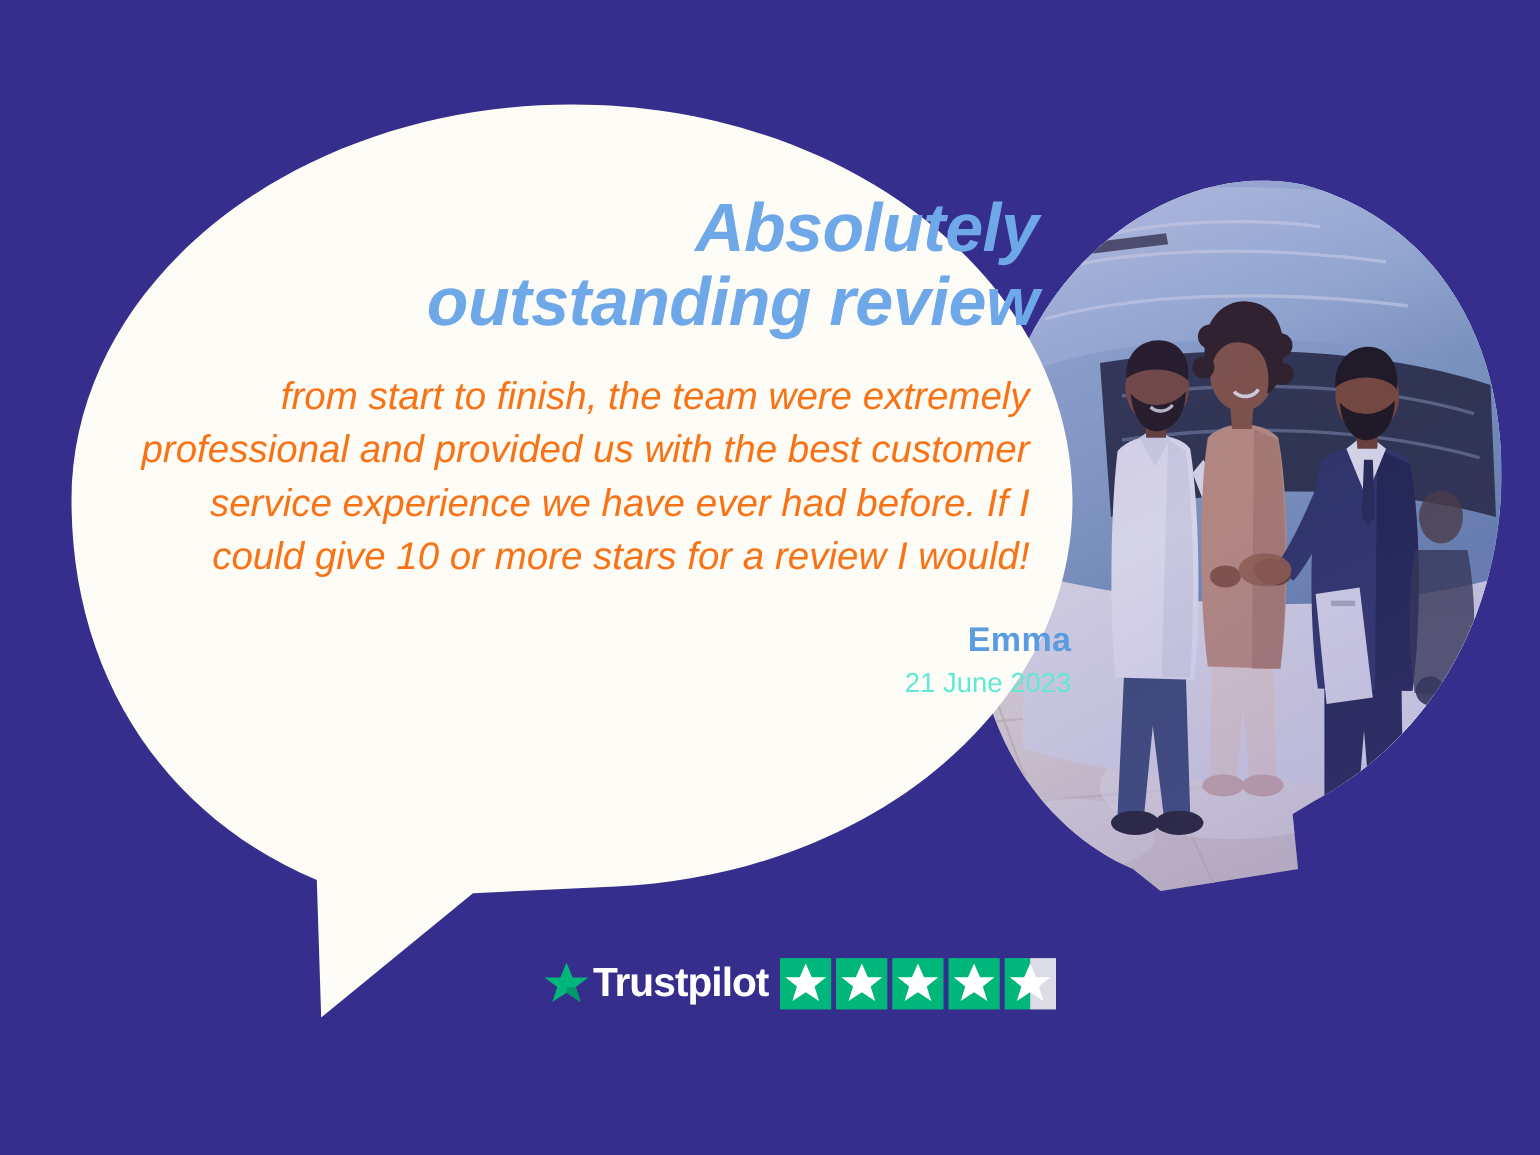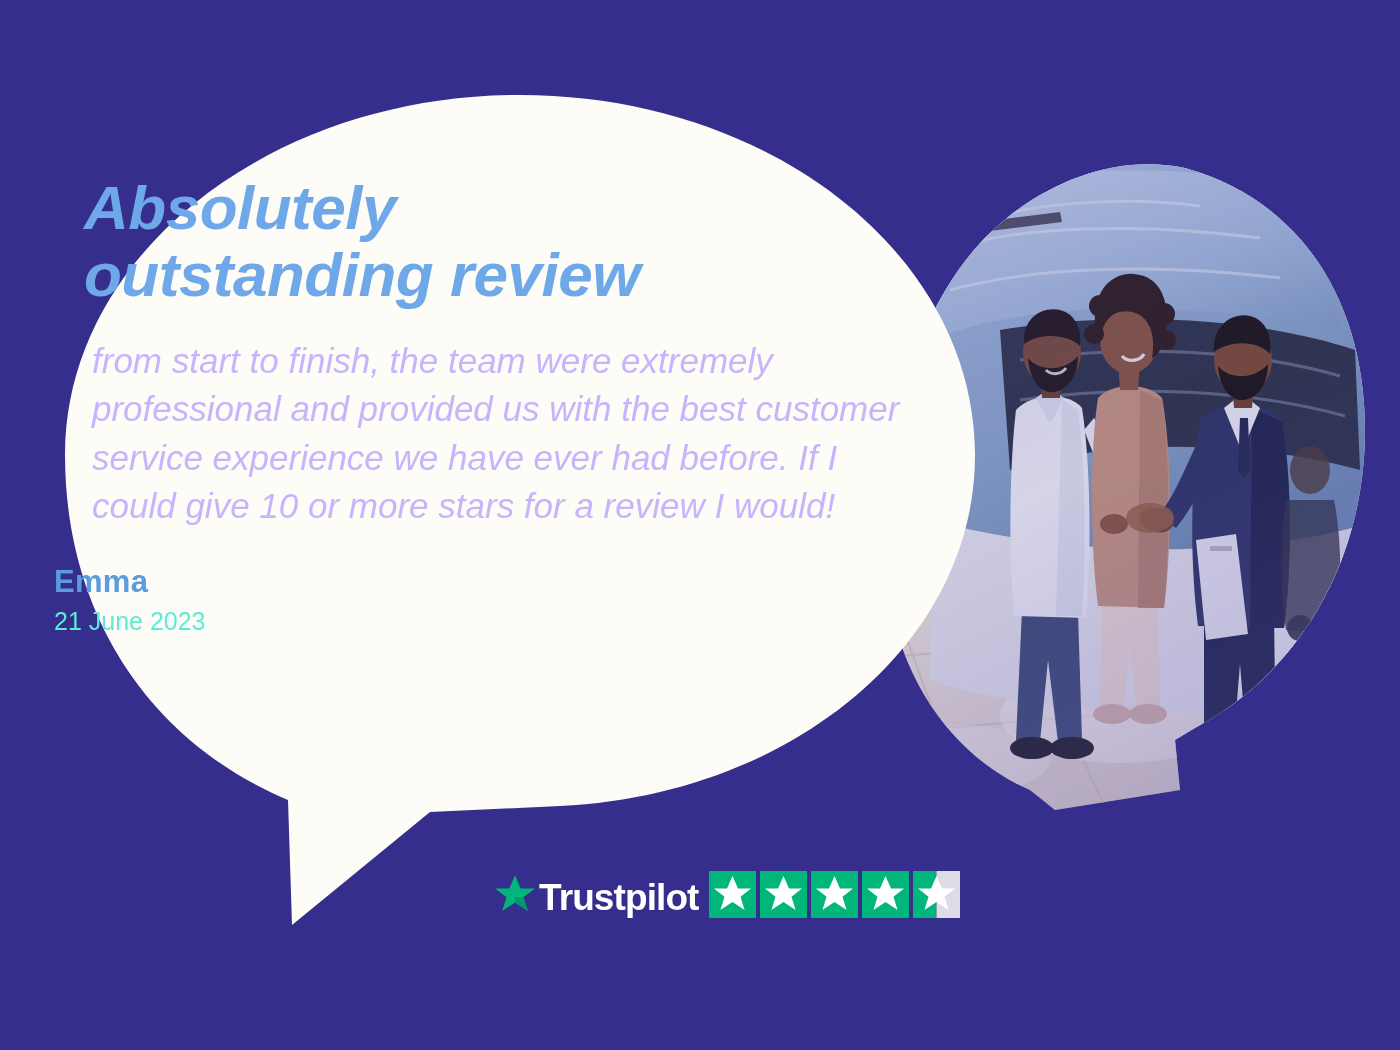--- a/index.html
+++ b/index.html
@@ -21,43 +21,43 @@
   #art {
     position: absolute;
     left: 0; top: 0;
     width: 1400px;
     height: 1050px;
   }
 
   
   .quote-layer {
     position: absolute;
-    left: 54px;
+    left: 74px;
     top: 175px;
     width: 900px;
-    text-align: left;
+    text-align: right;
     pointer-events: none;
   }
 
   .headline {
     font-size: 62px;
     line-height: 1.08;
     font-weight: bold;
     font-style: italic;
     color: #6FA8E8;
     letter-spacing: -0.5px;
     padding: 0 30px;
   }
 
   .quote-body {
     margin-top: 28px;
     font-size: 35px;
     line-height: 1.38;
     font-style: italic;
-    color: #c4b5fd;
+    color: #f97316;
     padding: 0 38px;
   }
 
   .attribution {
     margin-top: 34px;
   }
   .attr-name {
     font-size: 31px;
     font-weight: bold;
     color: #5B9BE0;
@@ -74,21 +74,21 @@
   .trustpilot {
     position: absolute;
     left: 493px;
     top: 868px;
     display: flex;
     align-items: center;
     height: 52px;
   }
   .tp-logo {
     display: flex;
-    align-items: flex-end;
+    align-items: flex-start;
     margin-right: 10px;
   }
   .tp-wordmark {
     color: #FFFFFF;
     font-size: 37px;
     font-weight: bold;
     letter-spacing: -0.9px;
     margin-left: 2px;
     line-height: 1;
     position: relative;

